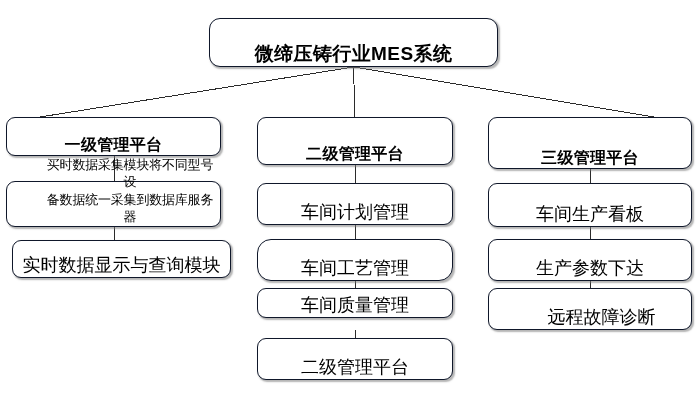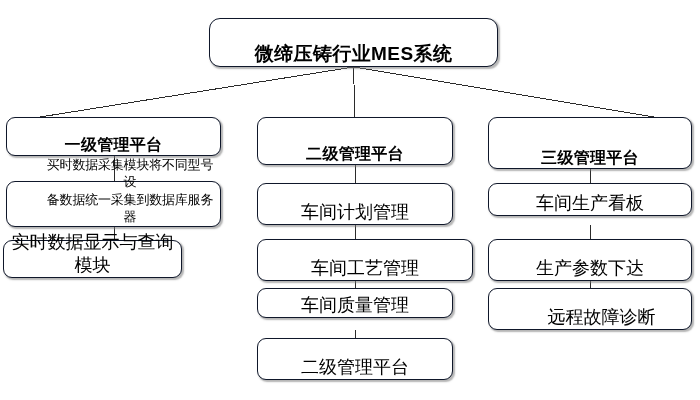--- a/index.html
+++ b/index.html
@@ -99,42 +99,42 @@
   </div>
 
   <div id="nodes-host">
       <div class="node node-platform" style="left: 6px; top: 117px; width: 215px; height: 39px;">
         <span class="label">一级管理平台</span>
       </div>
       <div class="node node-module dense" style="left: 6px; top: 181px; width: 215px; height: 46px; padding-left: 33px;">
         <span class="label">买时数据采集模块将不同型号设
 备数据统一采集到数据库服务器</span>
       </div>
-      <div class="node node-module" style="left: 3px; top: 240px; width: 179px; height: 38px;">
+      <div class="node node-module" style="left: 12px; top: 240px; width: 219px; height: 38px;">
         <span class="label">实时数据显示与查询模块</span>
       </div>
       <div class="node node-platform" style="left: 257px; top: 117px; width: 196px; height: 48px;">
         <span class="label">二级管理平台</span>
       </div>
       <div class="node node-module" style="left: 257px; top: 183px; width: 196px; height: 42px;">
         <span class="label">车间计划管理</span>
       </div>
-      <div class="node node-module" style="left: 257px; top: 239px; width: 216px; height: 42px;">
+      <div class="node node-module" style="left: 257px; top: 239px; width: 196px; height: 42px; border-radius: 14px;">
         <span class="label">车间工艺管理</span>
       </div>
       <div class="node node-module" style="left: 257px; top: 288px; width: 196px; height: 30px;">
         <span class="label">车间质量管理</span>
       </div>
       <div class="node node-module" style="left: 257px; top: 338px; width: 196px; height: 42px;">
         <span class="label">二级管理平台</span>
       </div>
       <div class="node node-platform" style="left: 488px; top: 117px; width: 204px; height: 52px;">
         <span class="label">三级管理平台</span>
       </div>
-      <div class="node node-module" style="left: 488px; top: 183px; width: 204px; height: 33px;">
+      <div class="node node-module" style="left: 488px; top: 183px; width: 204px; height: 44px;">
         <span class="label">车间生产看板</span>
       </div>
       <div class="node node-module" style="left: 488px; top: 239px; width: 204px; height: 42px;">
         <span class="label">生产参数下达</span>
       </div>
       <div class="node node-module" style="left: 488px; top: 288px; width: 204px; height: 42px; padding-left: 23px;">
         <span class="label">远程故障诊断</span>
       </div>
     </div>
 

